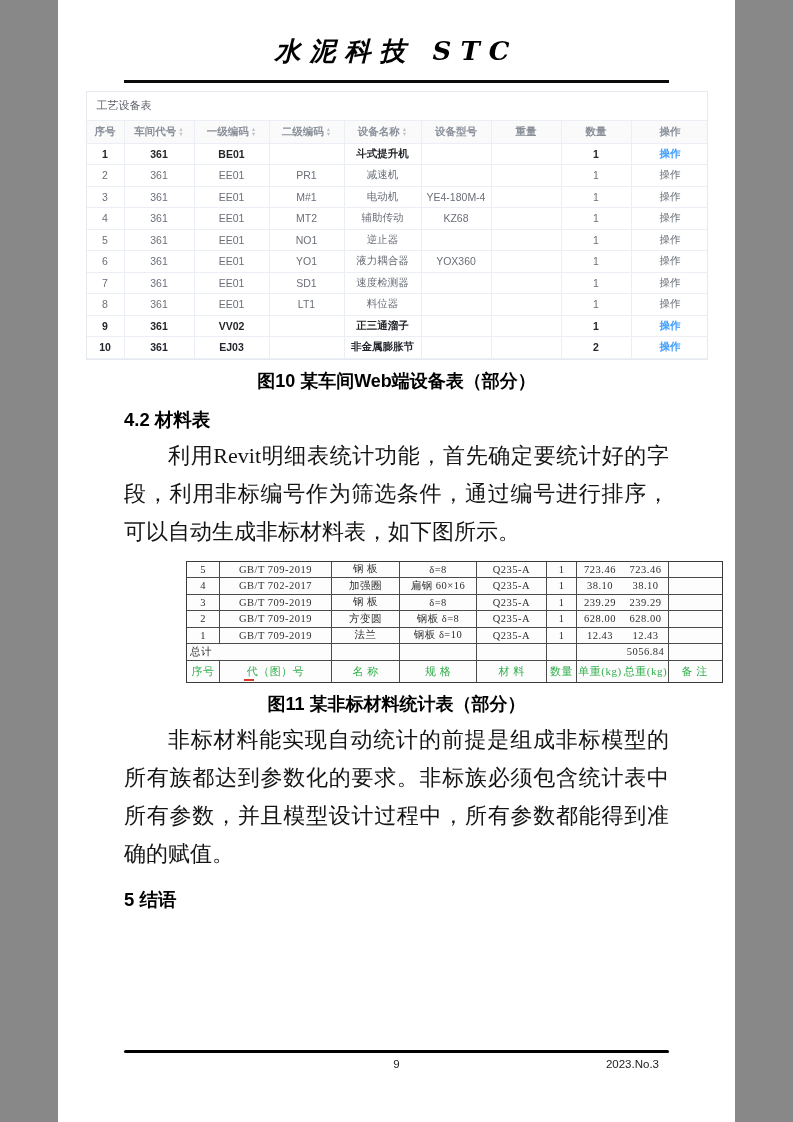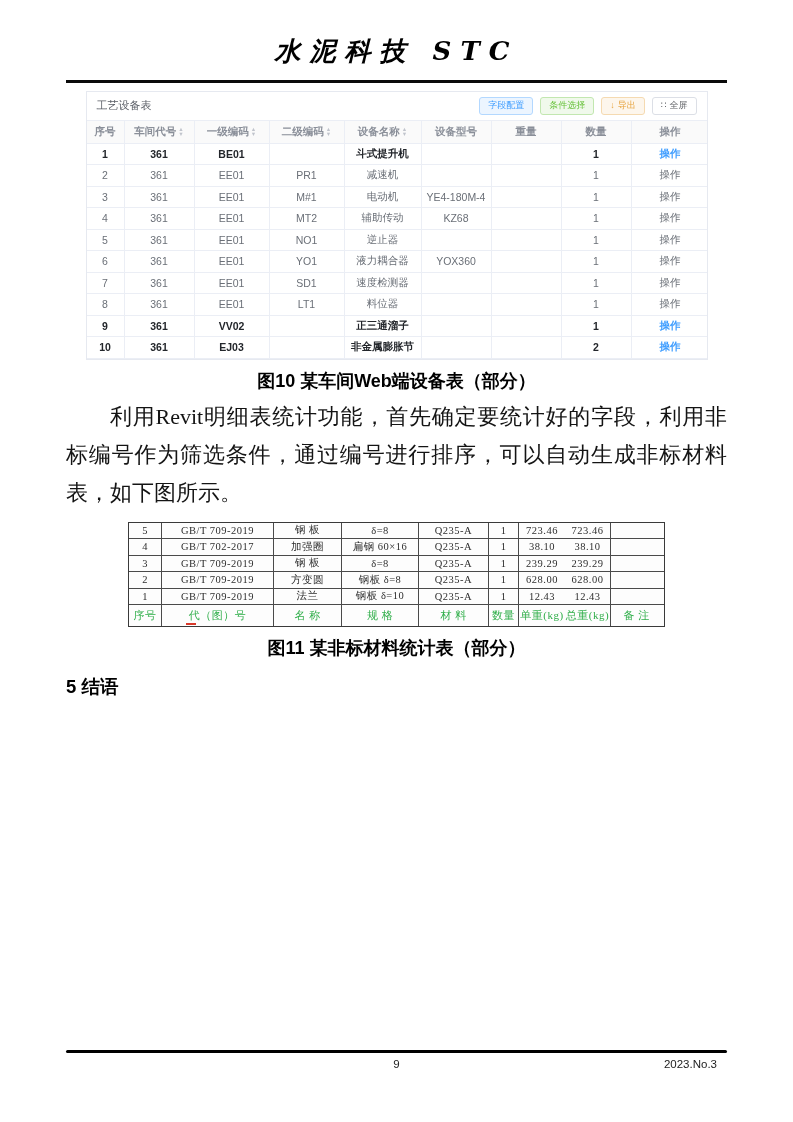--- a/index.html
+++ b/index.html
@@ -1,18 +1,18 @@
 <!DOCTYPE html>
 <html><head>
 <meta charset="utf-8">
 <style>
   * { margin:0; padding:0; box-sizing:border-box; }
   html,body { background:#888; }
   .page {
-    width:793px; height:1122px; margin:0 auto; background:#fff;
+    width:677px; height:1122px; margin:0 auto; background:#fff;
     position:relative; overflow:hidden;
     font-family:"Liberation Serif", serif; color:#111;
   }
   
   .masthead {
     margin-top:34px; text-align:center;
     font-family:"DejaVu Serif", serif; font-style:italic; font-weight:bold;
     font-size:26px; letter-spacing:9px; color:#000;
   }
   .header-rule { margin:11px 66px 0; height:2.5px; background:#0a0a0a; }
@@ -106,36 +106,20 @@
 <body>
 
 <div class="page">
 
   <div class="masthead">水泥科技 STC</div>
   <div class="header-rule"></div>
 
   <div class="web-panel">
     <div class="panel-toolbar">
       <div class="panel-title">工艺设备表</div>
-      <div class="toolbar-buttons">
-        <div class="btn btn-blue">
-          <span>字段配置</span>
-        </div>
-        <div class="btn btn-green">
-          <span>条件选择</span>
-        </div>
-        <div class="btn btn-yellow">
-          <span class="ic">↓</span>
-          <span>导出</span>
-        </div>
-        <div class="btn">
-          <span class="ic">∷</span>
-          <span>全屏</span>
-        </div>
-      </div>
     </div>
 
     <div class="eq-table">
       <div class="eq-row eq-header">
         <div>
             <span>序号</span>
           </div>
         <div>
             <span>车间代号</span>
             <span class="caret">
@@ -286,20 +270,21 @@
         <div></div>
         <div></div>
         <div>2</div>
         <div class="link">操作</div>
       </div>
     </div>
   </div>
 
   <div class="fig-caption">图10 某车间Web端设备表（部分）</div>
 
+  <div class="section-heading">4.2 材料表</div>
   <div class="body-par">利用Revit明细表统计功能，首先确定要统计好的字段，利用非标编号作为筛选条件，通过编号进行排序，可以自动生成非标材料表，如下图所示。</div>
 
   <div class="mat-table">
     <div class="mat-row">
       <div>5</div>
       <div>GB/T 709-2019</div>
       <div>钢 板</div>
       <div>δ=8</div>
       <div>Q235-A</div>
       <div>1</div>
@@ -342,40 +327,51 @@
     </div>
     <div class="mat-row">
       <div>1</div>
       <div>GB/T 709-2019</div>
       <div>法兰</div>
       <div>钢板 δ=10</div>
       <div>Q235-A</div>
       <div>1</div>
       <div class="no-div">12.43</div>
       <div>12.43</div>
+      <div></div>
+    </div>
+    <div class="mat-row mat-total">
+      <div class="span2">总计</div>
+      <div></div>
+      <div></div>
+      <div></div>
+      <div></div>
+      <div class="no-div"></div>
+      <div>5056.84</div>
       <div></div>
     </div>
     <div class="mat-row mat-header">
       <div>序号</div>
       <div>
           <span>代（图）号</span>
           <span class="red-mark"></span>
         </div>
       <div>名 称</div>
       <div>规 格</div>
       <div>材 料</div>
       <div>数量</div>
       <div class="no-div">单重(kg)</div>
       <div>总重(kg)</div>
       <div>备 注</div>
     </div>
   </div>
 
   <div class="fig-caption">图11 某非标材料统计表（部分）</div>
 
+  <div class="body-par">非标材料能实现自动统计的前提是组成非标模型的所有族都达到参数化的要求。非标族必须包含统计表中所有参数，并且模型设计过程中，所有参数都能得到准确的赋值。</div>
 
   <div class="section-heading">5  结语</div>
 
   <div class="page-footer">
     <div class="footer-rule"></div>
     <div class="footer-meta">
       <span class="footer-page">9</span>
       <span class="footer-issue">2023.No.3</span>
     </div>
   </div>

